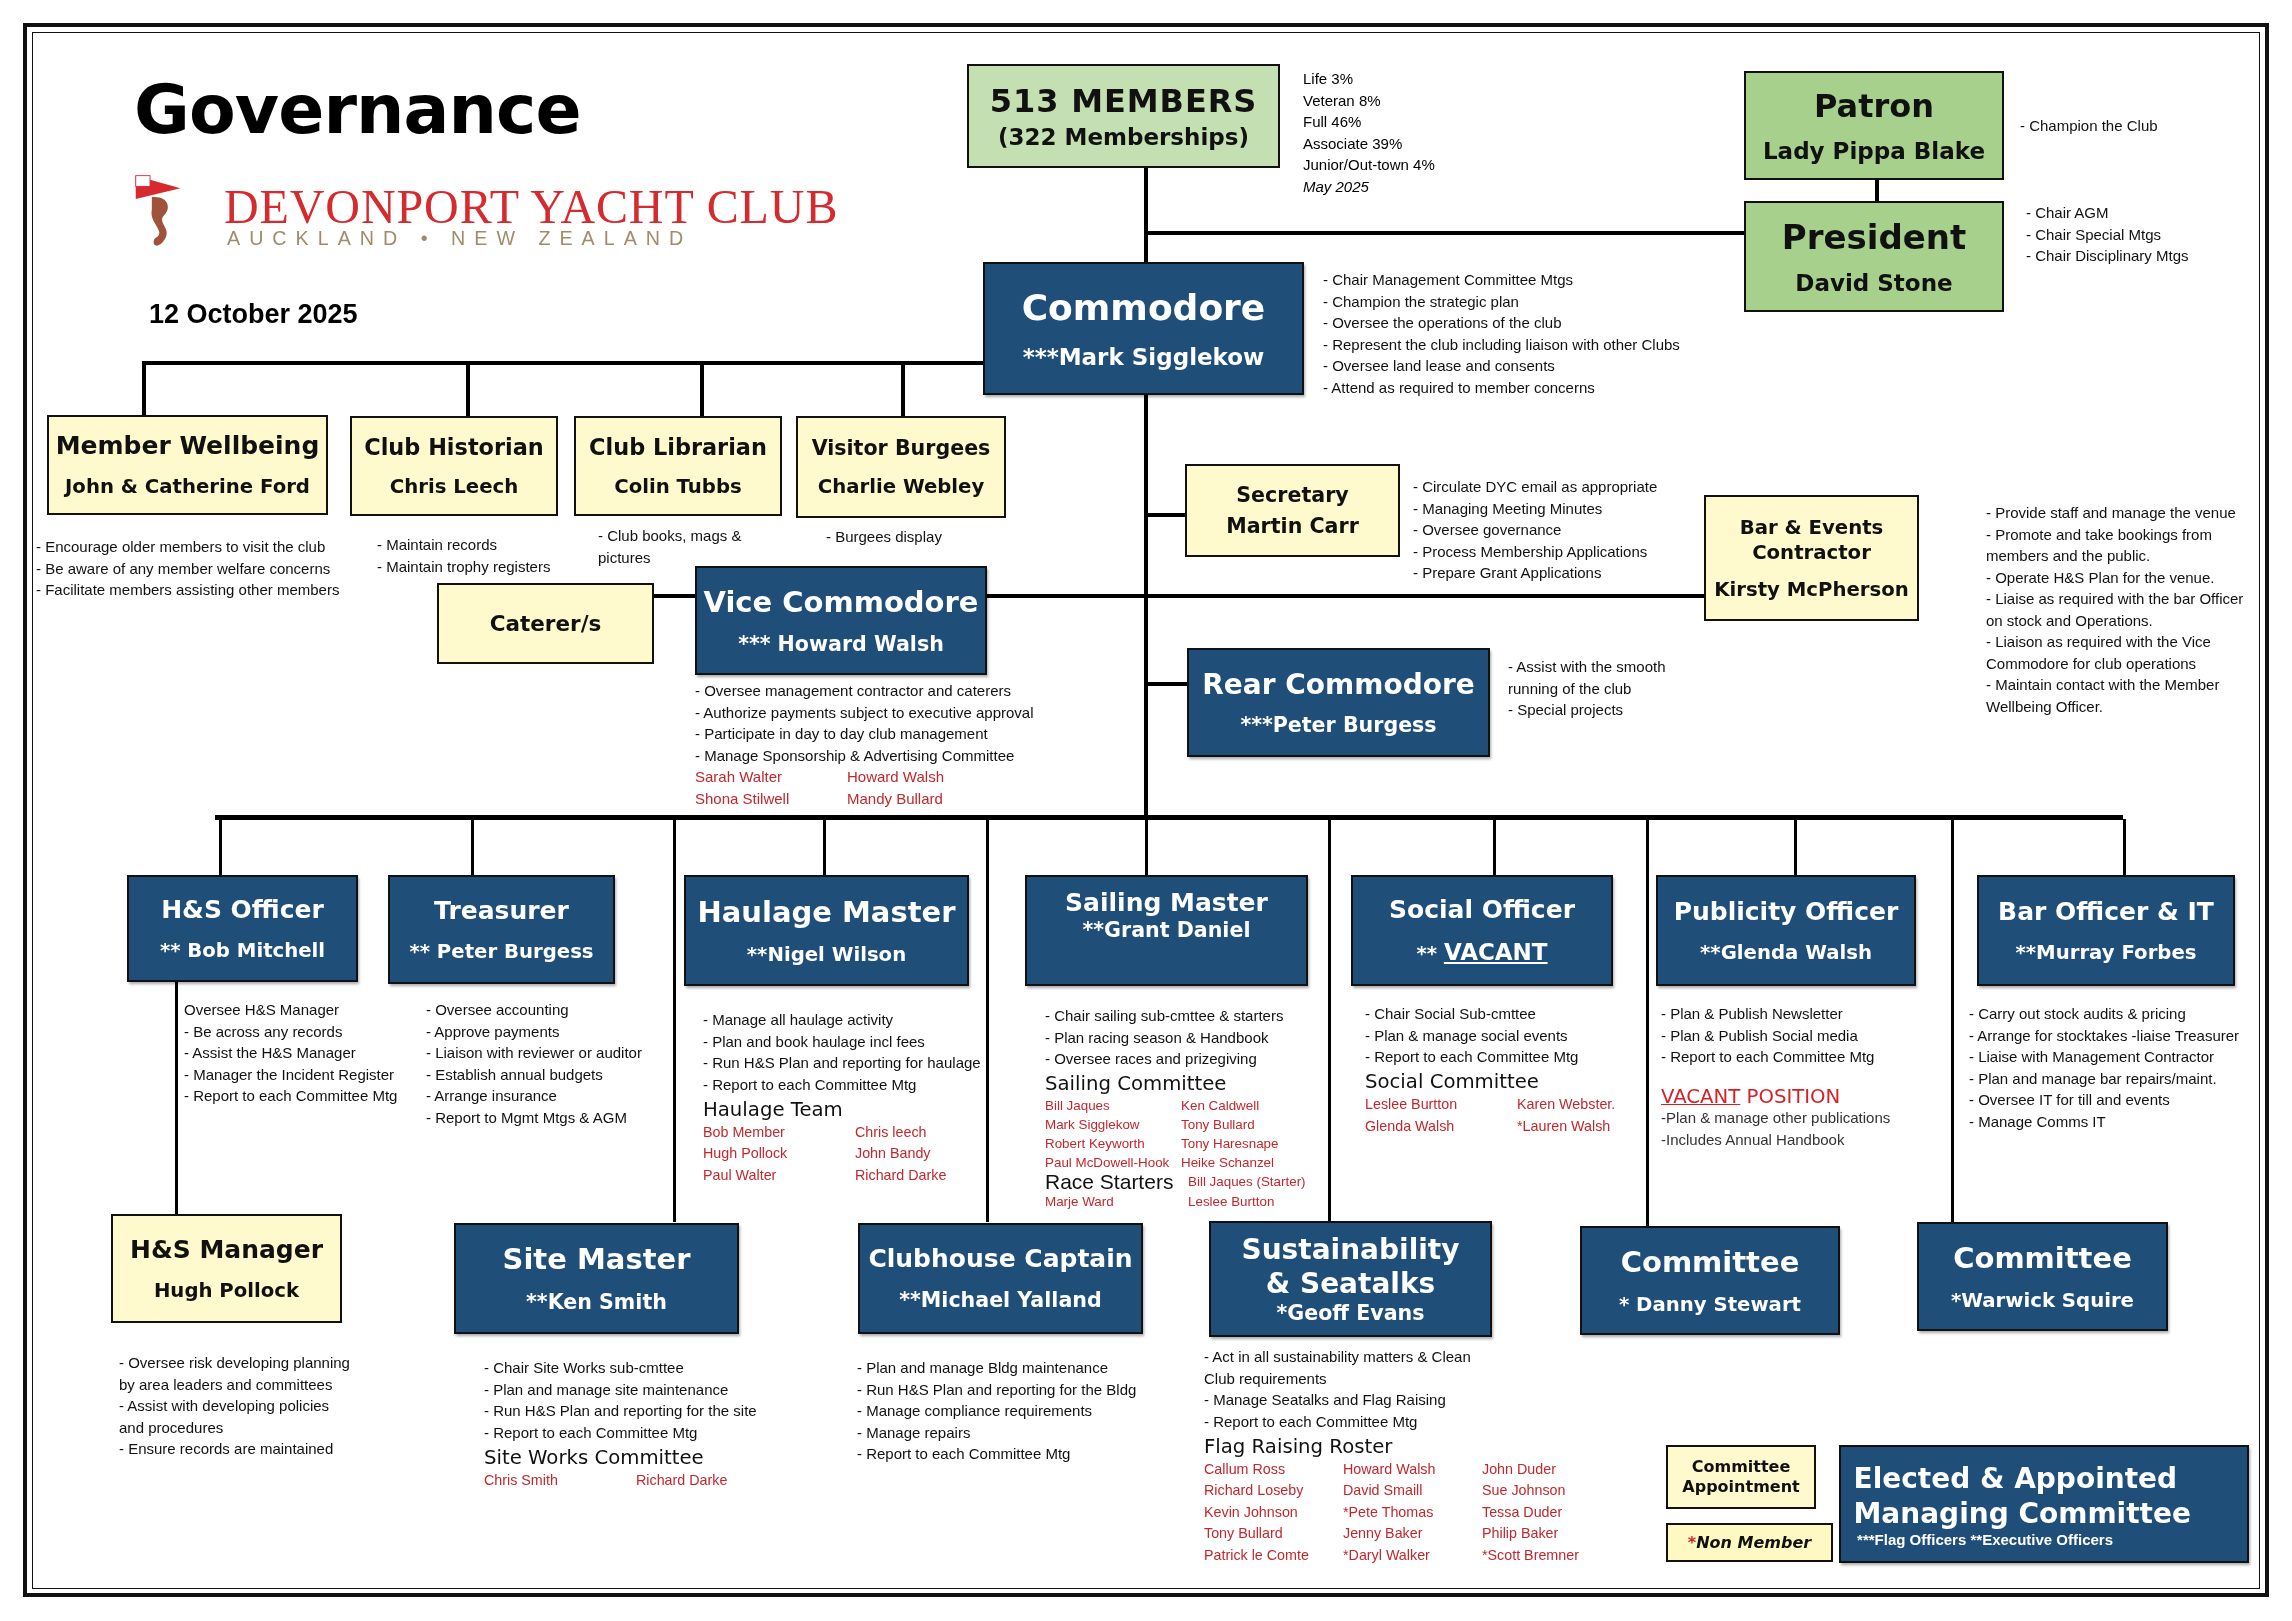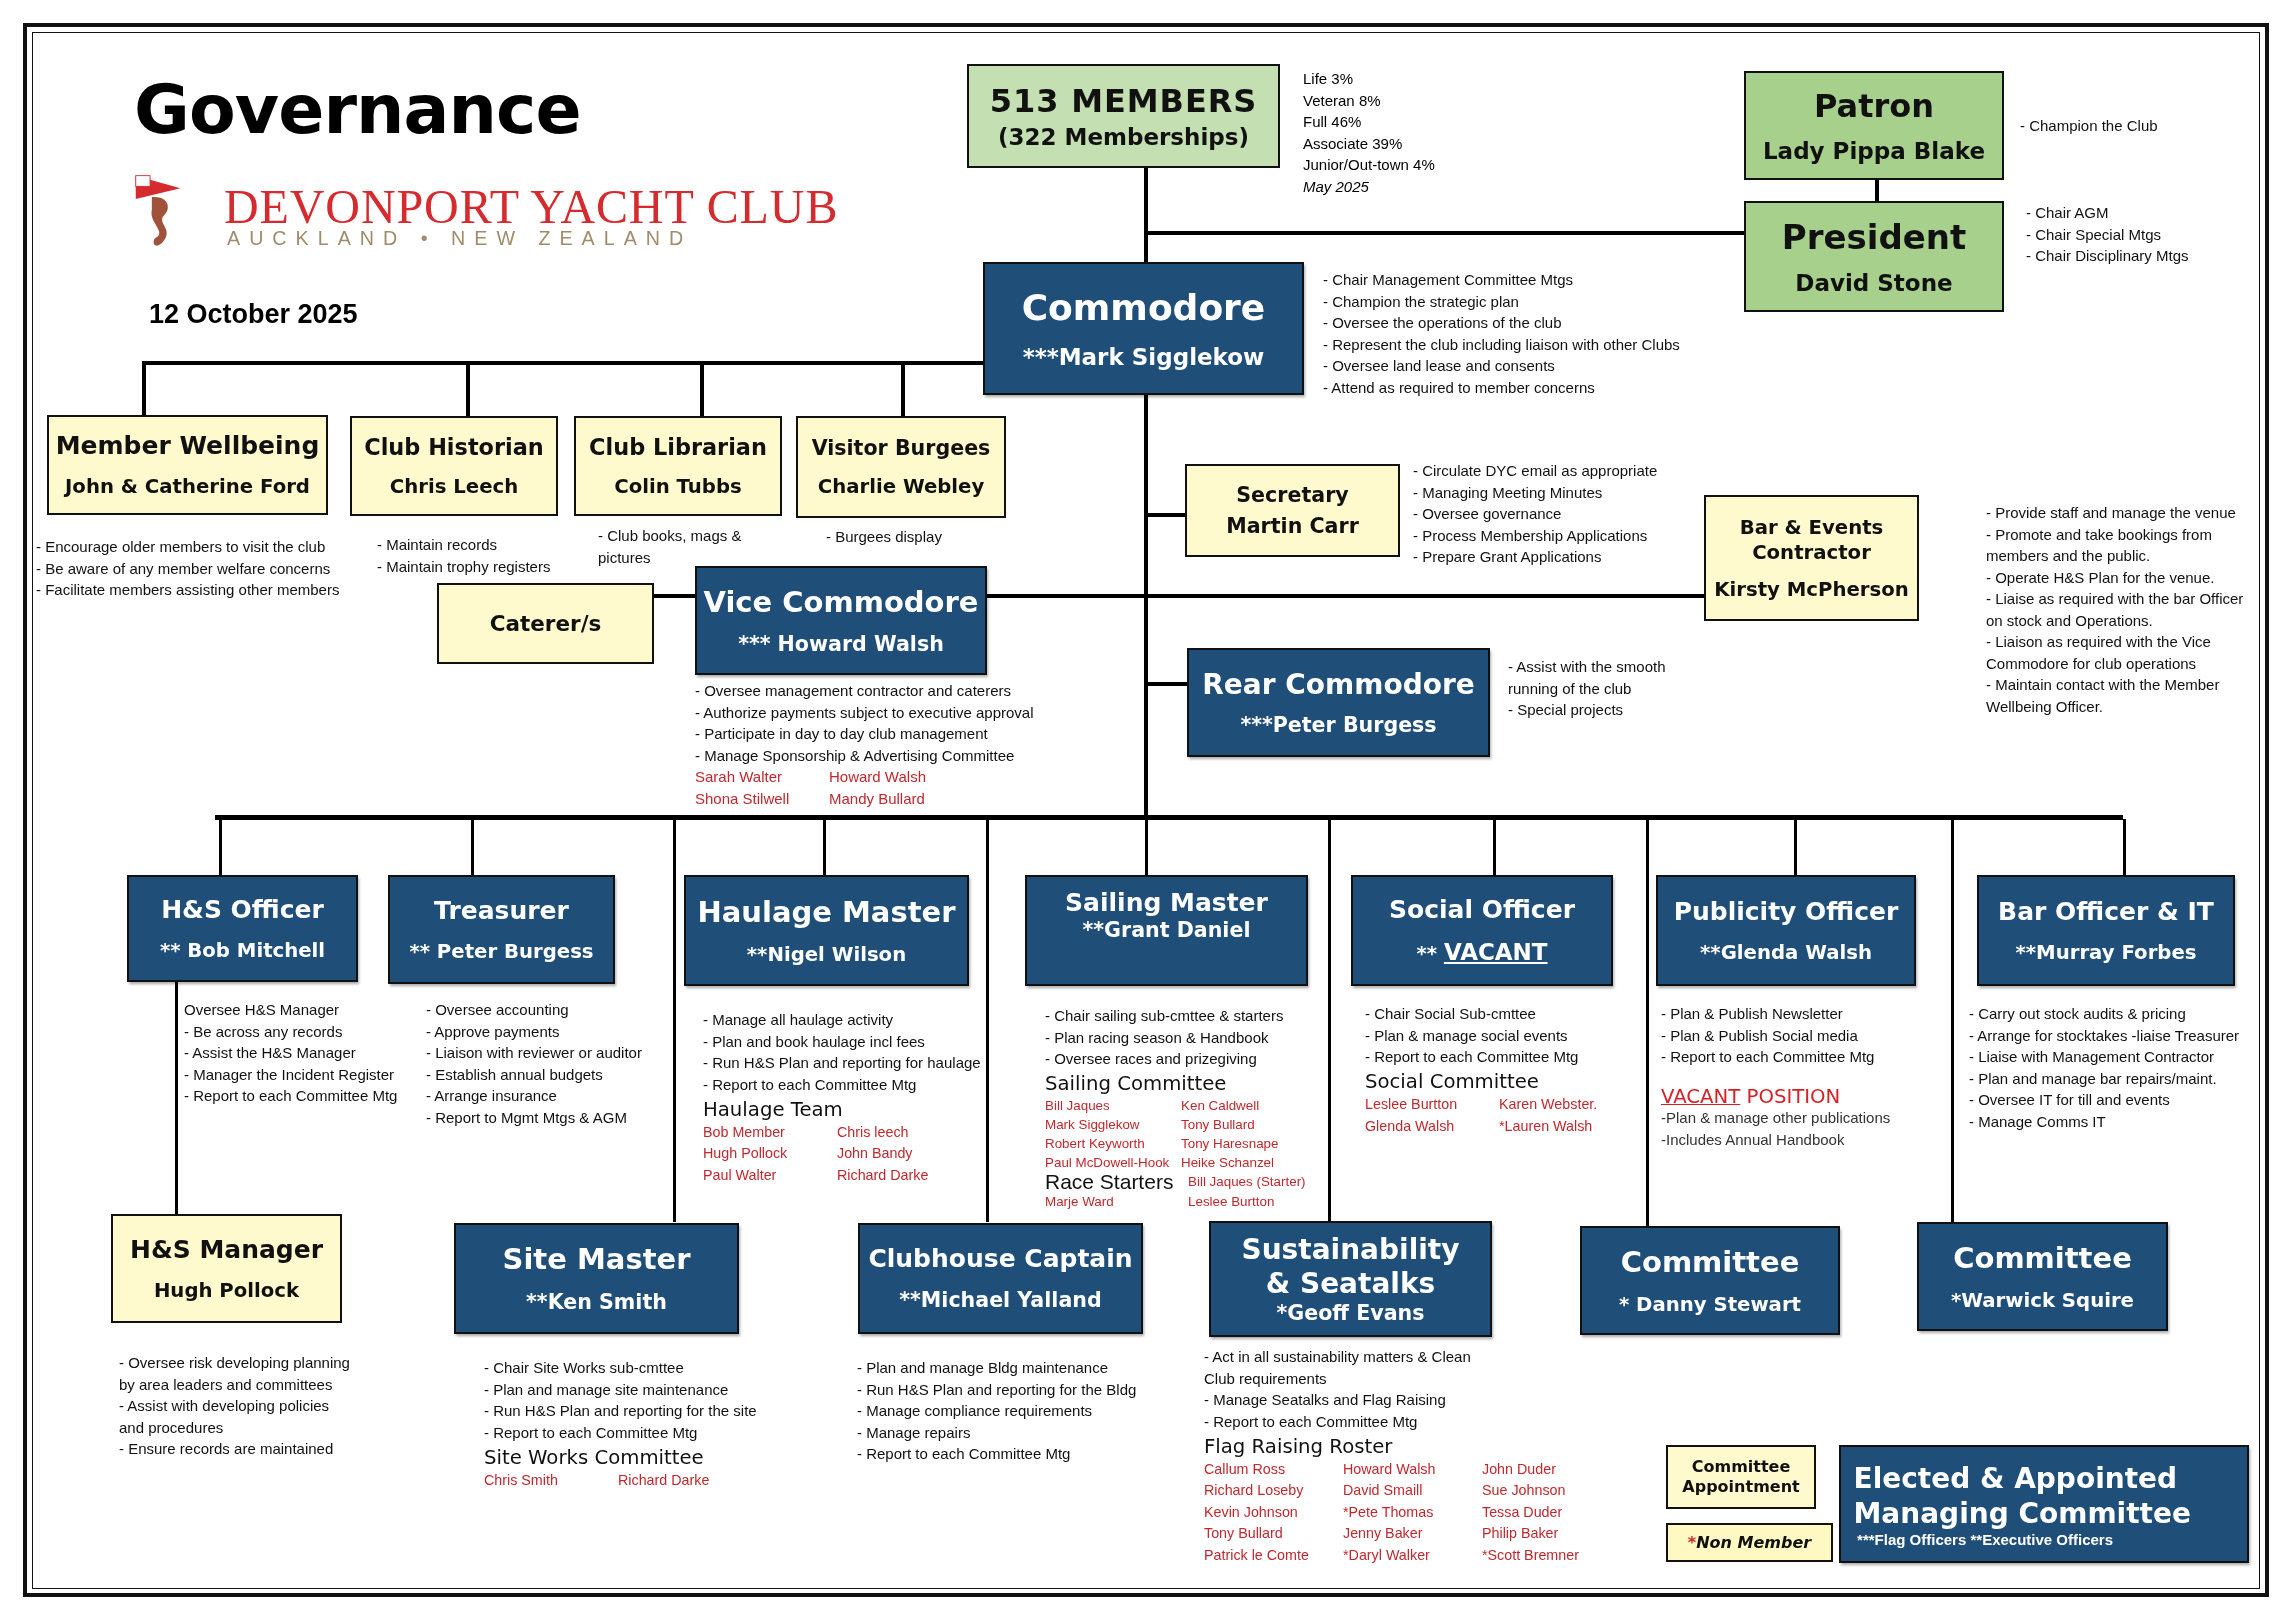--- a/index.html
+++ b/index.html
@@ -13,21 +13,21 @@
   .green{background:#c4dfb1;color:#111;}
   .green2{background:#a8d08d;color:#111;}
   .white{background:#fef9c3;color:#111;font-style:italic;}
   .t{font-size:25px;line-height:1.2;}
   .n{font-size:21.5px;line-height:1.2;margin-top:14.3px;}
   .desc{position:absolute;font-family:"Liberation Sans",sans-serif;font-size:15px;line-height:21.5px;color:#111;}
   .desc div{white-space:nowrap;}
   .wrap div{white-space:normal;}
   .sub{font-size:19.7px;font-weight:normal;margin-top:1.8px;line-height:25px;font-family:"DejaVu Sans",sans-serif;}
   .red{color:#c0282d;}
-  .names{display:grid;font-size:14.3px;line-height:21.5px;}
+  .names{display:grid;column-gap:18px;font-size:14.3px;line-height:21.5px;}
   .vacant-u{text-decoration:underline;}
   .title{position:absolute;left:134px;top:70px;font-family:"DejaVu Sans",sans-serif;font-weight:bold;font-size:68px;letter-spacing:-0.9px;}
   .logo-main{position:absolute;left:224px;top:179px;font-family:"Liberation Serif",serif;font-size:48px;color:#d52b2e;letter-spacing:0.9px;}
   .logo-sub{position:absolute;left:227px;top:227px;font-family:"Liberation Sans",sans-serif;font-size:19.7px;color:#a08c6a;letter-spacing:9px;}
   .date{position:absolute;left:149px;top:299px;font-family:"Liberation Sans",sans-serif;font-weight:bold;font-size:27px;}
   .stats{position:absolute;left:1303px;top:68px;font-size:15px;line-height:21.5px;}
 </style>
 </head>
 <body>
 
@@ -147,21 +147,21 @@
   <div class="n" style="font-size:19.7px">Charlie Webley</div>
 </div>
 <div class="desc" style="left:826px;top:526px">
   <div>- Burgees display</div>
 </div>
 
 <div class="box yellow" style="left:1185px;top:464px;width:215px;height:93px">
   <div style="font-size:20.6px">Secretary</div>
   <div style="font-size:20.6px;margin-top:7.2px">Martin Carr</div>
 </div>
-<div class="desc" style="left:1413px;top:460px">
+<div class="desc" style="left:1413px;top:476px">
   <div>- Circulate DYC email as appropriate</div>
   <div>- Managing Meeting Minutes</div>
   <div>- Oversee governance</div>
   <div>- Process Membership Applications</div>
   <div>- Prepare Grant Applications</div>
 </div>
 
 <div class="box yellow" style="left:1704px;top:495px;width:215px;height:126px">
   <div style="font-size:19.7px;line-height:1.3;padding:0 18px">Bar &amp; Events Contractor</div>
   <div style="font-size:19.7px;margin-top:12.5px">Kirsty McPherson</div>

